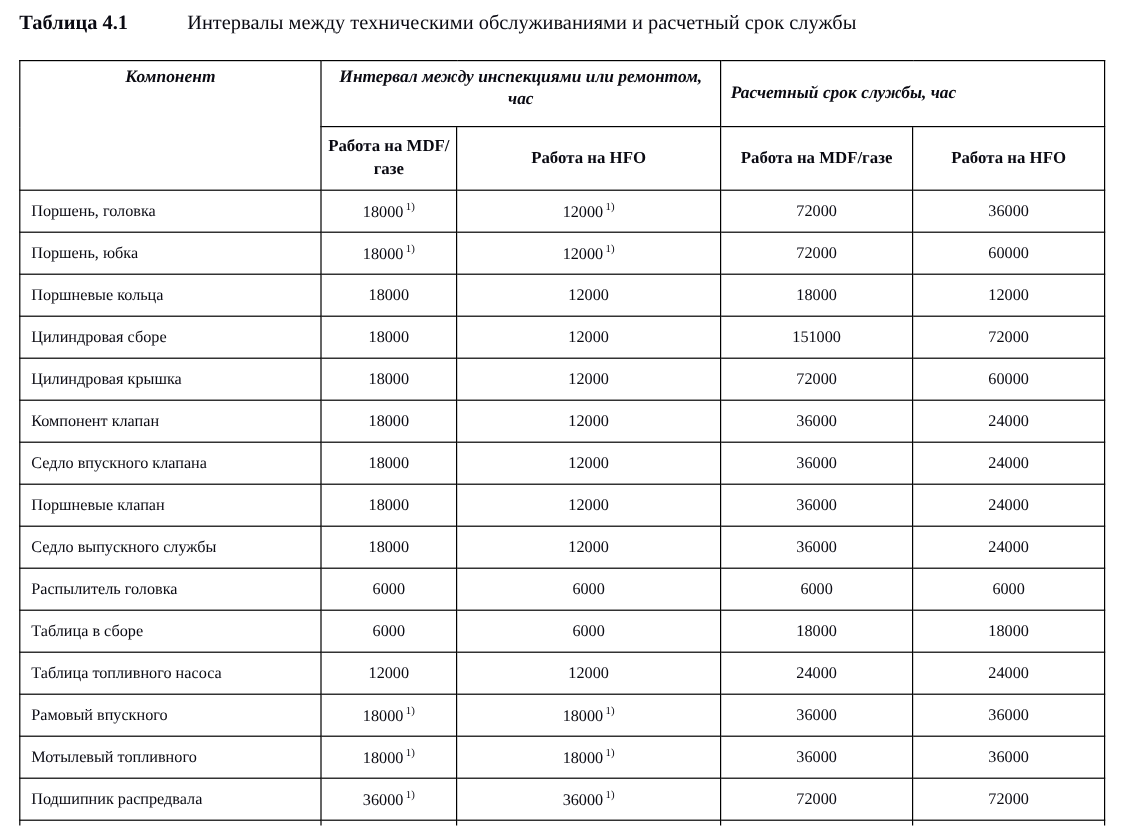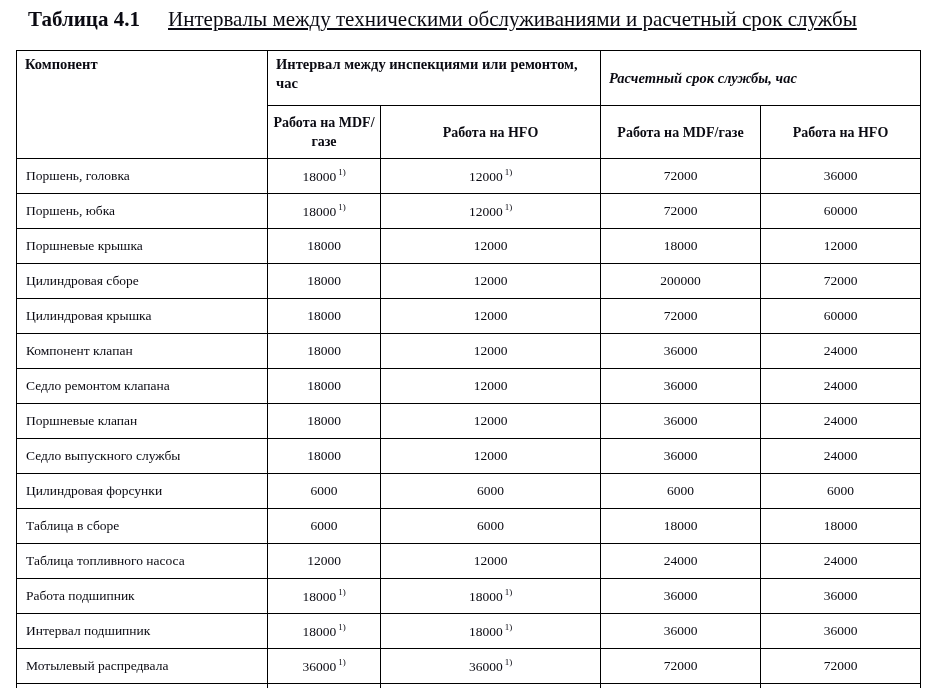--- a/index.html
+++ b/index.html
@@ -17,27 +17,26 @@
   .page {
     position: relative;
     width: 936px;
     height: 688px;
     box-sizing: border-box;
   }
 
   
   .caption {
     position: absolute;
-    left: 28px;
+    left: 16px;
     top: 9px;
     width: 904px;
-    font-size: 21px;
+    font-size: 17px;
     line-height: 20px;
     white-space: nowrap;
-    text-decoration: underline;
   }
   .caption .cap-label {
     font-weight: bold;
     display: inline-block;
     width: 140px;
   }
   .caption .cap-text {
     font-weight: normal;
   }
 
@@ -69,22 +68,23 @@
 
   
   .h-top {
     font-weight: bold;
     font-size: 14.5px;
     line-height: 19px;
     height: 46px;
     padding: 4px 8px 4px 8px !important;
   }
   .h-top.left-al {
-    text-align: left;
+    text-align: center;
     vertical-align: top;
+    font-style: italic;
   }
   .h-top.ctr {
     text-align: left;
     vertical-align: middle;
     font-style: italic;
   }
   .h-sub {
     font-weight: bold;
     font-size: 14px;
     line-height: 19px;
@@ -156,105 +156,105 @@
             <td class="num"><span>36000</span></td>
           </tr>
           <tr>
             <td class="comp">Поршень, юбка</td>
             <td class="num"><span>18000</span><span class="sup">1)</span></td>
             <td class="num"><span>12000</span><span class="sup">1)</span></td>
             <td class="num"><span>72000</span></td>
             <td class="num"><span>60000</span></td>
           </tr>
           <tr>
-            <td class="comp">Поршневые крышка</td>
+            <td class="comp">Поршневые кольца</td>
             <td class="num"><span>18000</span></td>
             <td class="num"><span>12000</span></td>
             <td class="num"><span>18000</span></td>
             <td class="num"><span>12000</span></td>
           </tr>
           <tr>
             <td class="comp">Цилиндровая сборе</td>
             <td class="num"><span>18000</span></td>
             <td class="num"><span>12000</span></td>
-            <td class="num"><span>200000</span></td>
+            <td class="num"><span>151000</span></td>
             <td class="num"><span>72000</span></td>
           </tr>
           <tr>
             <td class="comp">Цилиндровая крышка</td>
             <td class="num"><span>18000</span></td>
             <td class="num"><span>12000</span></td>
             <td class="num"><span>72000</span></td>
             <td class="num"><span>60000</span></td>
           </tr>
           <tr>
             <td class="comp">Компонент клапан</td>
             <td class="num"><span>18000</span></td>
             <td class="num"><span>12000</span></td>
             <td class="num"><span>36000</span></td>
             <td class="num"><span>24000</span></td>
           </tr>
           <tr>
-            <td class="comp">Седло ремонтом клапана</td>
+            <td class="comp">Седло впускного клапана</td>
             <td class="num"><span>18000</span></td>
             <td class="num"><span>12000</span></td>
             <td class="num"><span>36000</span></td>
             <td class="num"><span>24000</span></td>
           </tr>
           <tr>
             <td class="comp">Поршневые клапан</td>
             <td class="num"><span>18000</span></td>
             <td class="num"><span>12000</span></td>
             <td class="num"><span>36000</span></td>
             <td class="num"><span>24000</span></td>
           </tr>
           <tr>
             <td class="comp">Седло выпускного службы</td>
             <td class="num"><span>18000</span></td>
             <td class="num"><span>12000</span></td>
             <td class="num"><span>36000</span></td>
             <td class="num"><span>24000</span></td>
           </tr>
           <tr>
-            <td class="comp">Цилиндровая форсунки</td>
+            <td class="comp">Распылитель головка</td>
             <td class="num"><span>6000</span></td>
             <td class="num"><span>6000</span></td>
             <td class="num"><span>6000</span></td>
             <td class="num"><span>6000</span></td>
           </tr>
           <tr>
             <td class="comp">Таблица в сборе</td>
             <td class="num"><span>6000</span></td>
             <td class="num"><span>6000</span></td>
             <td class="num"><span>18000</span></td>
             <td class="num"><span>18000</span></td>
           </tr>
           <tr>
             <td class="comp">Таблица топливного насоса</td>
             <td class="num"><span>12000</span></td>
             <td class="num"><span>12000</span></td>
             <td class="num"><span>24000</span></td>
             <td class="num"><span>24000</span></td>
           </tr>
           <tr>
-            <td class="comp">Работа подшипник</td>
-            <td class="num"><span>18000</span><span class="sup">1)</span></td>
-            <td class="num"><span>18000</span><span class="sup">1)</span></td>
-            <td class="num"><span>36000</span></td>
-            <td class="num"><span>36000</span></td>
-          </tr>
-          <tr>
-            <td class="comp">Интервал подшипник</td>
-            <td class="num"><span>18000</span><span class="sup">1)</span></td>
-            <td class="num"><span>18000</span><span class="sup">1)</span></td>
-            <td class="num"><span>36000</span></td>
-            <td class="num"><span>36000</span></td>
-          </tr>
-          <tr>
-            <td class="comp">Мотылевый распредвала</td>
+            <td class="comp">Рамовый впускного</td>
+            <td class="num"><span>18000</span><span class="sup">1)</span></td>
+            <td class="num"><span>18000</span><span class="sup">1)</span></td>
+            <td class="num"><span>36000</span></td>
+            <td class="num"><span>36000</span></td>
+          </tr>
+          <tr>
+            <td class="comp">Мотылевый топливного</td>
+            <td class="num"><span>18000</span><span class="sup">1)</span></td>
+            <td class="num"><span>18000</span><span class="sup">1)</span></td>
+            <td class="num"><span>36000</span></td>
+            <td class="num"><span>36000</span></td>
+          </tr>
+          <tr>
+            <td class="comp">Подшипник распредвала</td>
             <td class="num"><span>36000</span><span class="sup">1)</span></td>
             <td class="num"><span>36000</span><span class="sup">1)</span></td>
             <td class="num"><span>72000</span></td>
             <td class="num"><span>72000</span></td>
           </tr>
           <tr>
             <td class="comp">Подшипник ГТН</td>
             <td class="num"></td>
             <td class="num"></td>
             <td class="num"></td>

